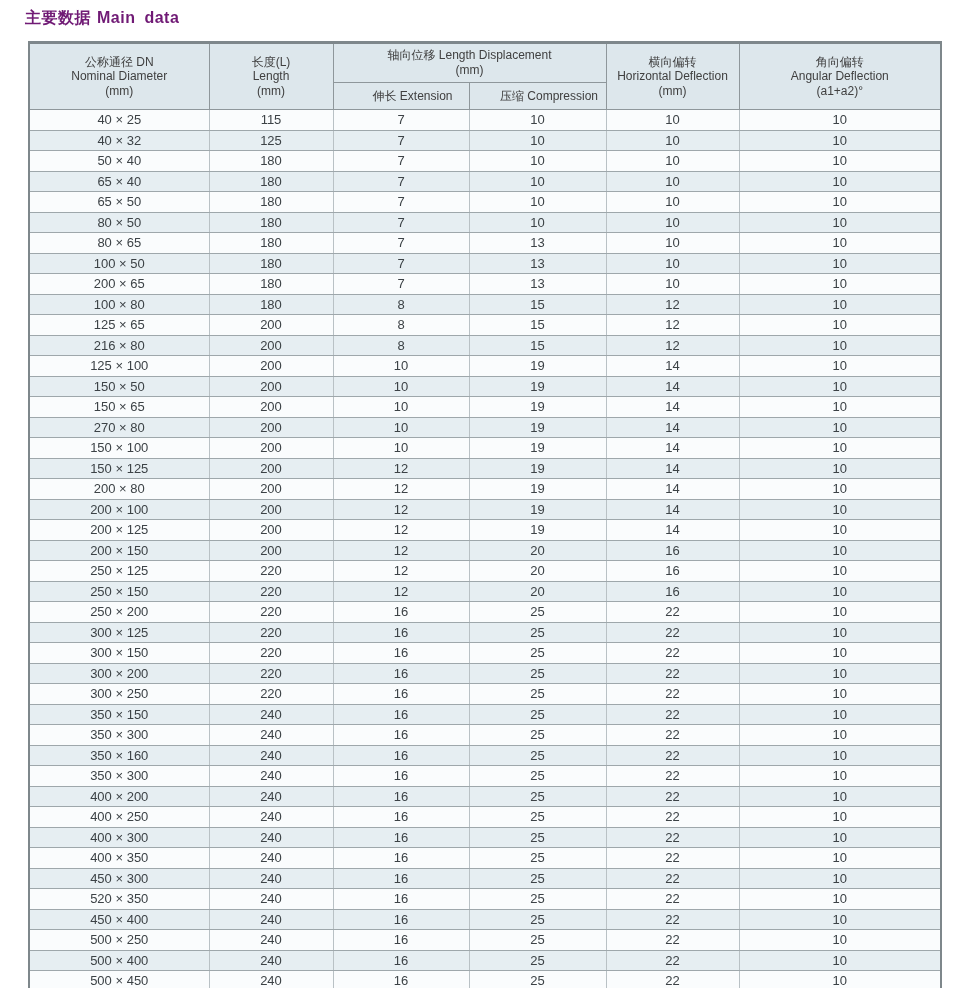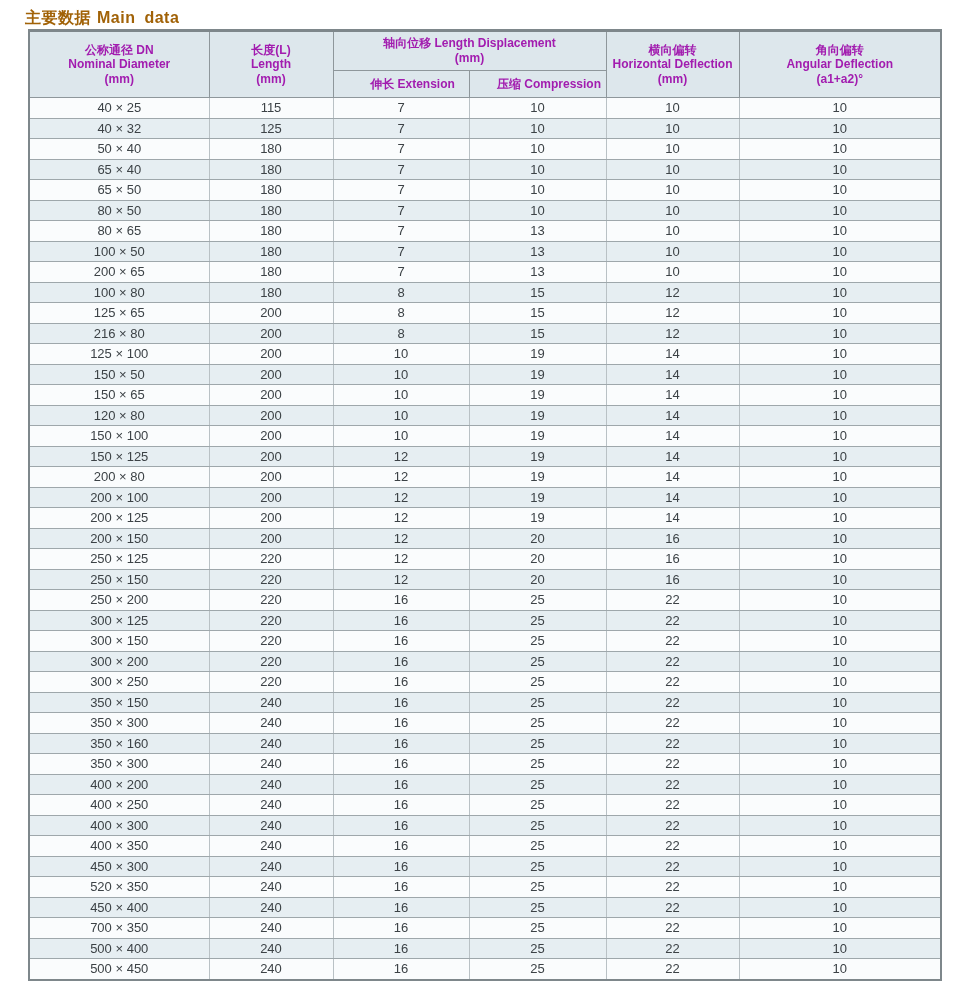--- a/index.html
+++ b/index.html
@@ -11,41 +11,41 @@
   .page {
     width: 977px;
     height: 988px;
     background: #ffffff;
     box-sizing: border-box;
     padding: 6px 0 0 24px;
   }
   .page-title {
     font-size: 16px;
     font-weight: bold;
-    color: #a16207;
-    margin: 2px 0 0 1px;
+    color: #701a75;
+    margin: 2px 0 12px 1px;
     letter-spacing: 0.5px;
   }
   .page-title .en {
     margin-left: 6px;
     word-spacing: 4px;
   }
   table.main-data {
     border-collapse: collapse;
     table-layout: fixed;
     width: 912px;
     margin-left: 4px;
     border: 2px solid #7e878b;
     border-top-width: 3px;
   }
   table.main-data th {
     background: #dde7ec;
     font-size: 12px;
-    font-weight: bold;
-    color: #a21caf;
+    font-weight: normal;
+    color: #404040;
     text-align: center;
     vertical-align: middle;
     line-height: 1.22;
     padding: 2px 1px;
     border: 1px solid #8e979b;
   }
   table.main-data th .hline { display: block; }
   table.main-data td {
     font-size: 13px;
     color: #3c4246;
@@ -235,21 +235,21 @@
         </tr>
         <tr>
           <td>150 × 65</td>
           <td>200</td>
           <td>10</td>
           <td>19</td>
           <td>14</td>
           <td>10</td>
         </tr>
         <tr>
-          <td>120 × 80</td>
+          <td>270 × 80</td>
           <td>200</td>
           <td>10</td>
           <td>19</td>
           <td>14</td>
           <td>10</td>
         </tr>
         <tr>
           <td>150 × 100</td>
           <td>200</td>
           <td>10</td>
@@ -435,21 +435,21 @@
         </tr>
         <tr>
           <td>450 × 400</td>
           <td>240</td>
           <td>16</td>
           <td>25</td>
           <td>22</td>
           <td>10</td>
         </tr>
         <tr>
-          <td>700 × 350</td>
+          <td>500 × 250</td>
           <td>240</td>
           <td>16</td>
           <td>25</td>
           <td>22</td>
           <td>10</td>
         </tr>
         <tr>
           <td>500 × 400</td>
           <td>240</td>
           <td>16</td>

